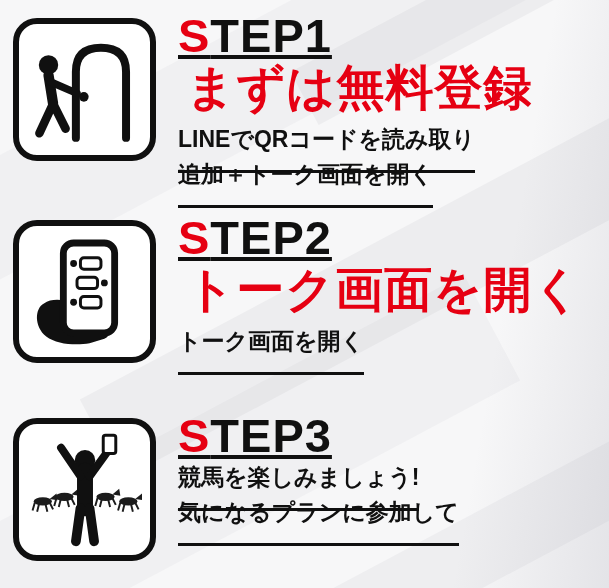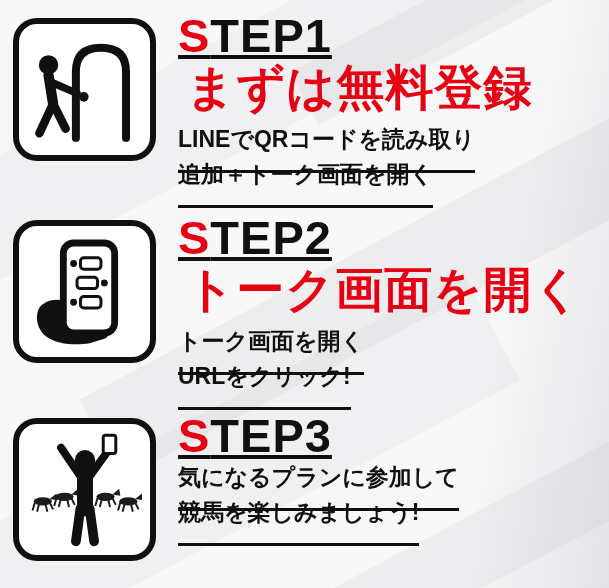--- a/index.html
+++ b/index.html
@@ -88,21 +88,20 @@
         <circle cx="67" cy="42" r="3" fill="#101010"></circle>
         <rect x="43" y="37" width="18" height="10" rx="3" fill="none" stroke="#101010" stroke-width="2.6"></rect>
         <circle cx="40" cy="59" r="3" fill="#101010"></circle>
         <rect x="46" y="54" width="18" height="10" rx="3" fill="none" stroke="#101010" stroke-width="2.6"></rect>
       </svg>
     </div>
     <div class="step-text">
       <h2 class="step-heading"><span class="accent">S</span><span>TEP2</span></h2>
       <div class="step-title">トーク画面を開く</div>
       <div class="step-line"><span class="u">トーク画面を開く</span></div>
-      <div class="step-line"><span class="u">URLをクリック!</span></div>
     </div>
   </section>
 
   <section class="step step3">
     <div class="icon-box">
       <svg viewBox="0 0 100 100">
         <g fill="#1c1c1c" stroke="#1c1c1c">
           <g transform="translate(13,60)">
             <ellipse cx="0" cy="0" rx="8" ry="3.6" stroke="none"></ellipse>
             <path d="M6,-2 L12,-7 L13,-1 Z" stroke="none"></path>
@@ -128,18 +127,18 @@
           <circle cx="50" cy="24" r="9" fill="#101010"></circle>
           <path d="M50,33 L50,66" stroke="#101010" stroke-width="14" stroke-linecap="round" fill="none"></path>
           <path d="M46,38 L29,13 M54,38 L70,16" stroke="#101010" stroke-width="7" stroke-linecap="round" fill="none"></path>
           <path d="M46,66 L42,95 M54,66 L58,95" stroke="#101010" stroke-width="8.5" stroke-linecap="round" fill="none"></path>
           <rect x="66" y="2" width="11" height="16" rx="2" fill="#ffffff" stroke="#101010" stroke-width="2.6"></rect>
         </g>
       </svg>
     </div>
     <div class="step-text">
       <h2 class="step-heading"><span class="accent">S</span><span>TEP3</span></h2>
+      <div class="step-line"><span class="u">競馬を楽しみましょう!</span></div>
       <div class="step-line"><span class="u">気になるプランに参加して</span></div>
-      <div class="step-line"><span class="u">競馬を楽しみましょう!</span></div>
     </div>
   </section>
 
 </div>
 
 </body></html>

